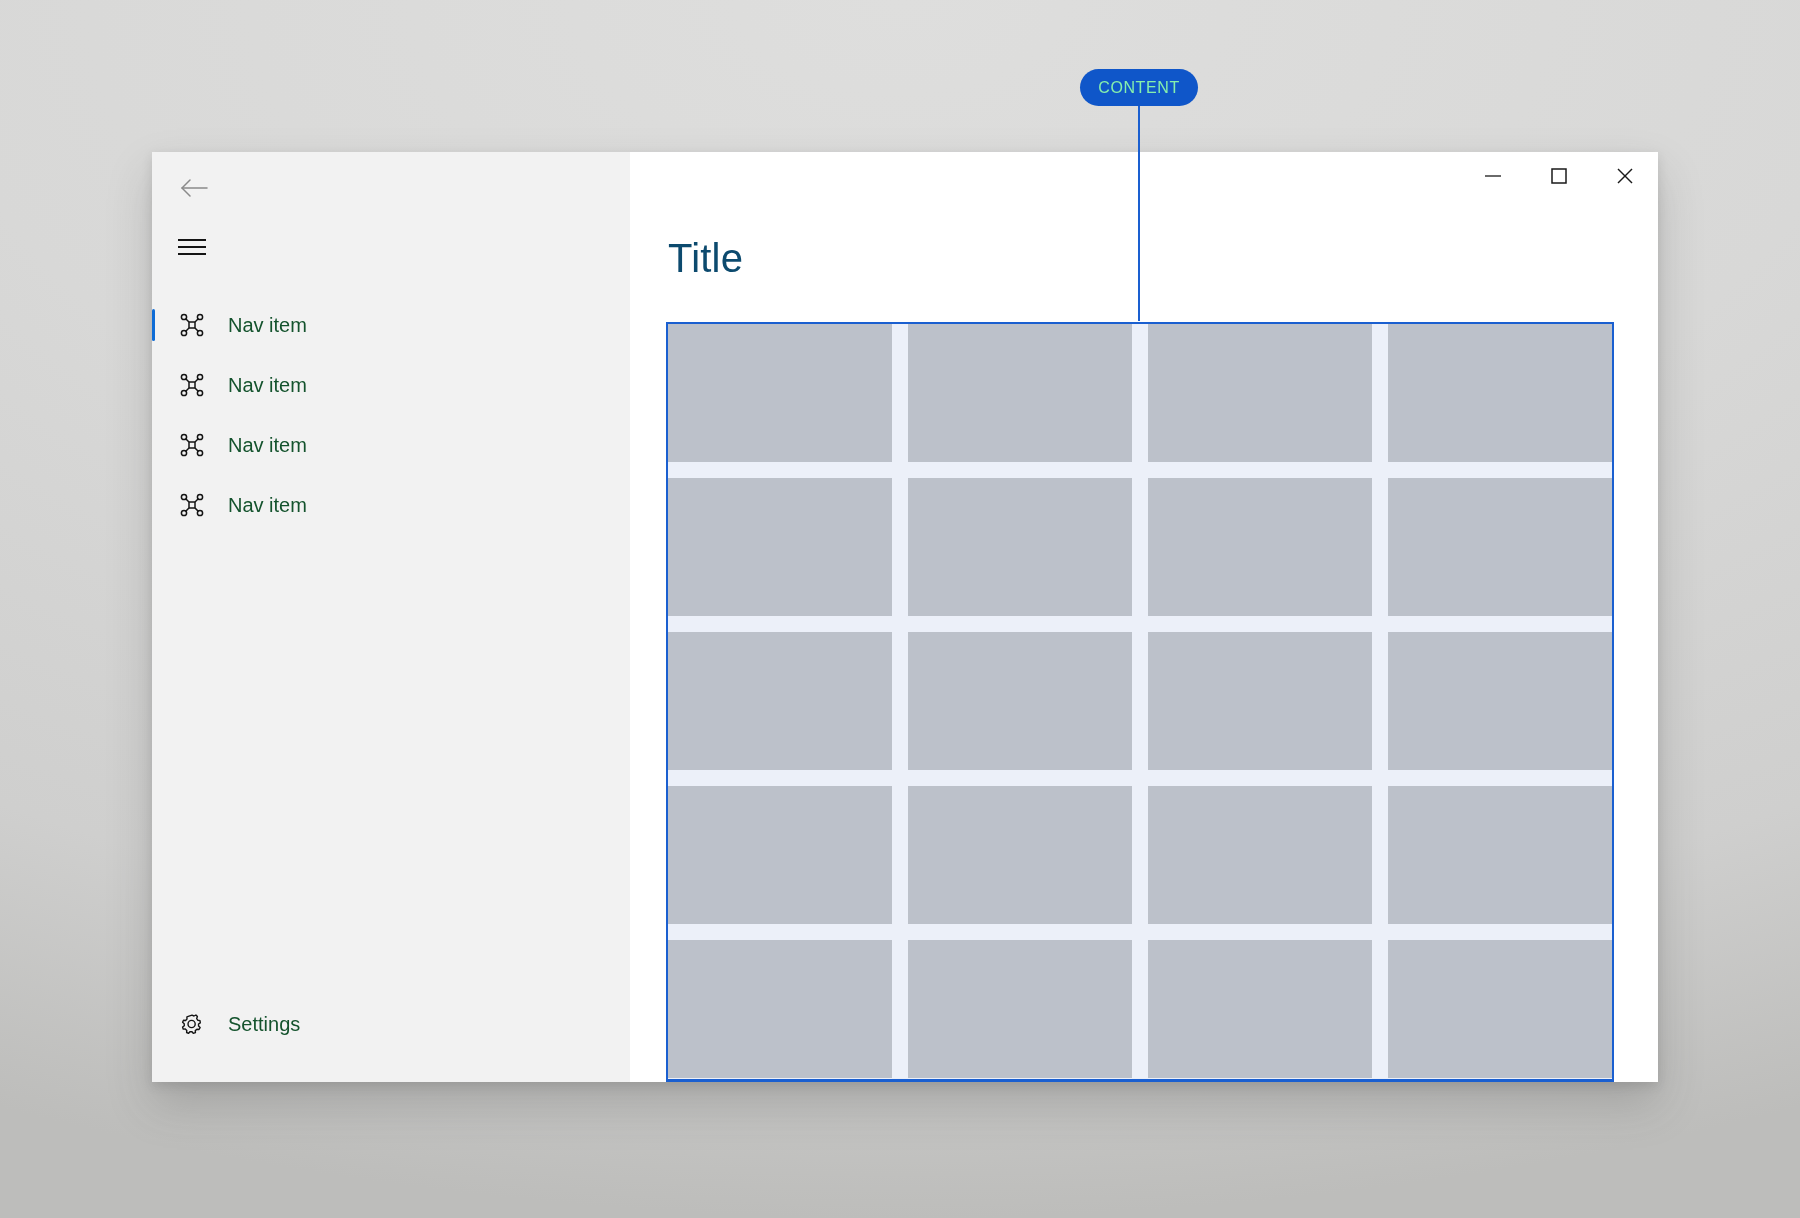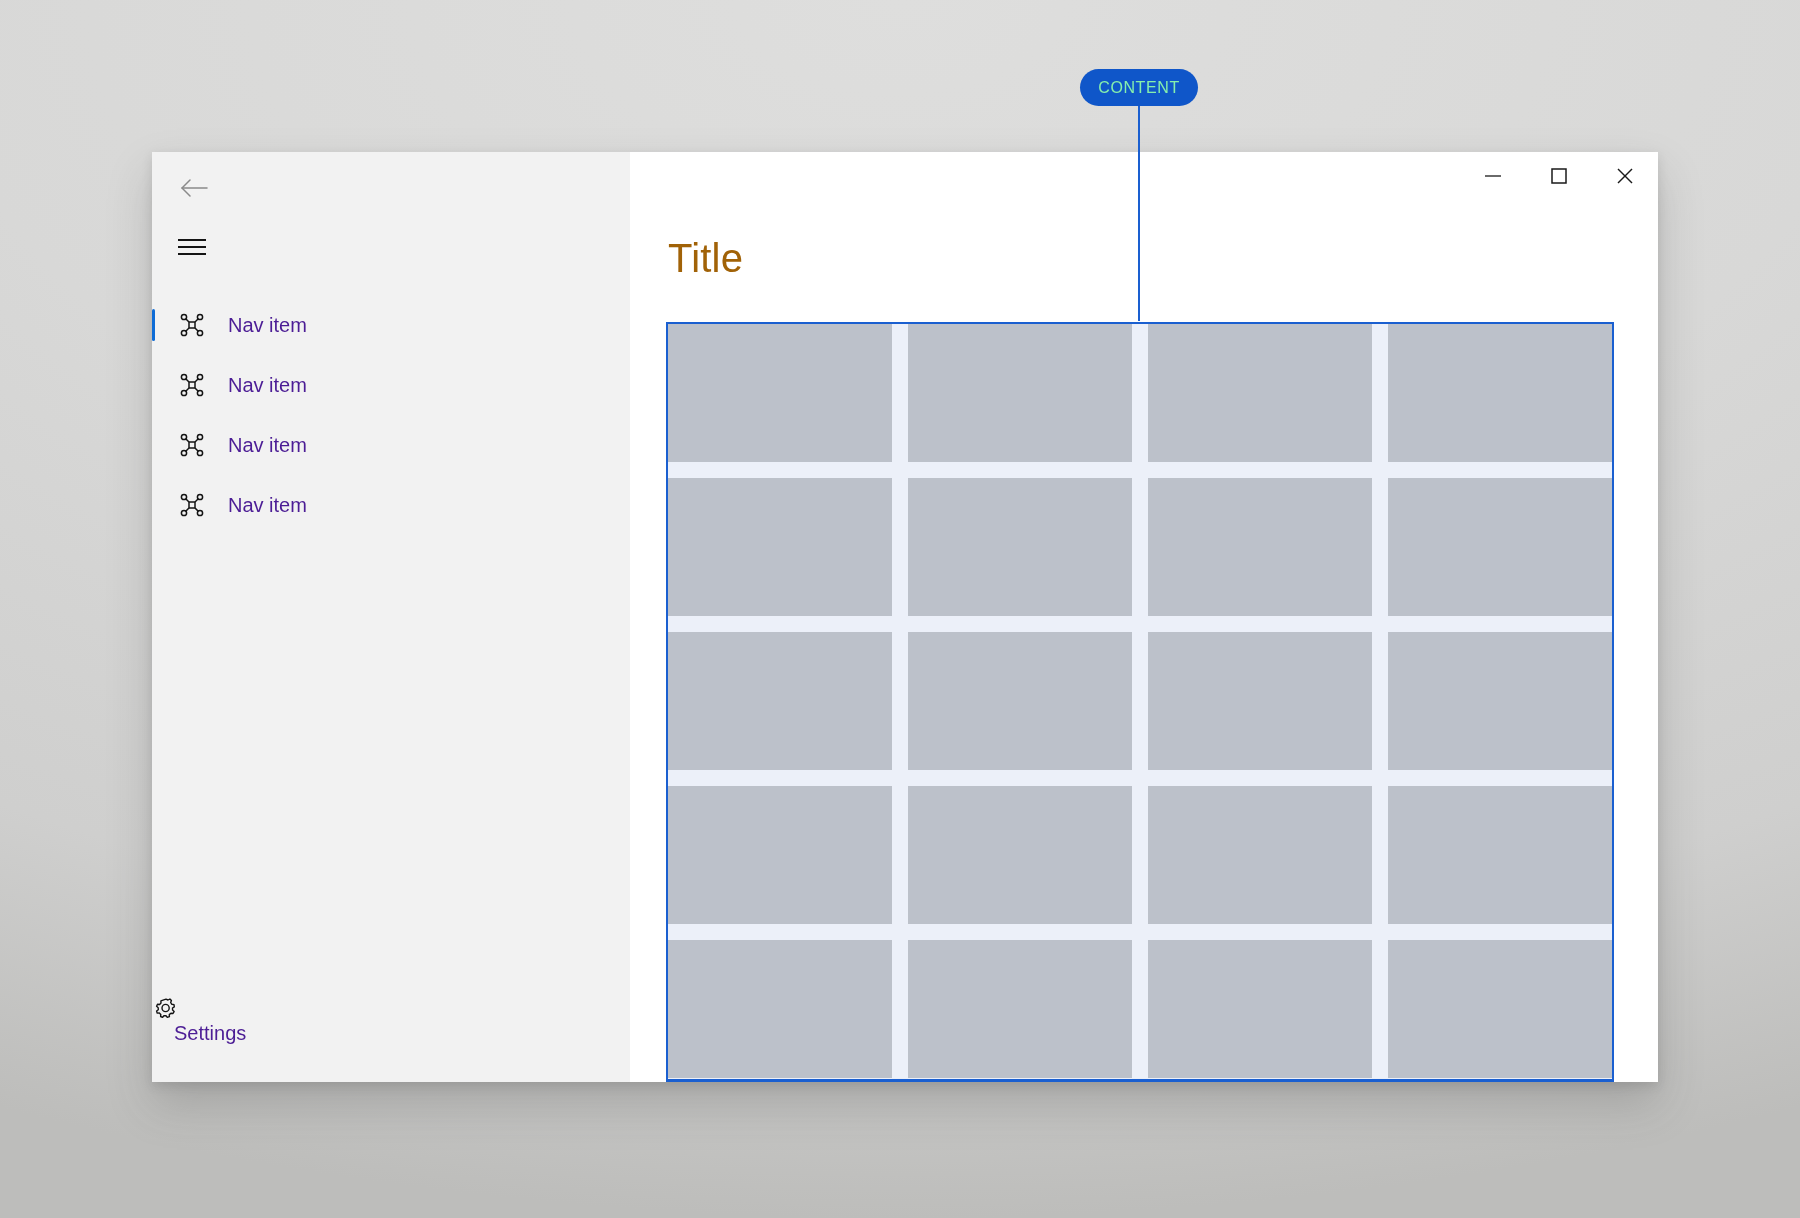--- a/index.html
+++ b/index.html
@@ -123,35 +123,35 @@
     flex: 0 0 28px;
     display: flex;
     align-items: center;
     justify-content: center;
   }
 
   .nav-item .nav-label,
   #settings-item .nav-label {
     margin-left: 22px;
     font-size: 20px;
-    color: #4c1d95;
+    color: #14532d;
     white-space: nowrap;
   }
 
   #nav-footer {
     margin-top: auto;
     padding-bottom: 28px;
   }
 
   #settings-item {
     height: 60px;
     display: flex;
-    align-items: flex-start;
+    align-items: center;
+    padding-left: 26px;
     position: relative;
-    flex-direction: column;
   }
 
   #settings-item .nav-icon {
     width: 28px;
     height: 28px;
     flex: 0 0 28px;
     display: flex;
     align-items: center;
     justify-content: center;
   }
@@ -180,21 +180,21 @@
     align-items: center;
     justify-content: center;
   }
 
   #page-title {
     position: absolute;
     left: 38px;
     top: 84px;
     font-size: 40px;
     font-weight: 300;
-    color: #a16207;
+    color: #0c4a6e;
     letter-spacing: 0.2px;
   }
 
   
   #content-region {
     position: absolute;
     left: 36px;
     top: 170px;
     right: 44px;
     bottom: 0px;

